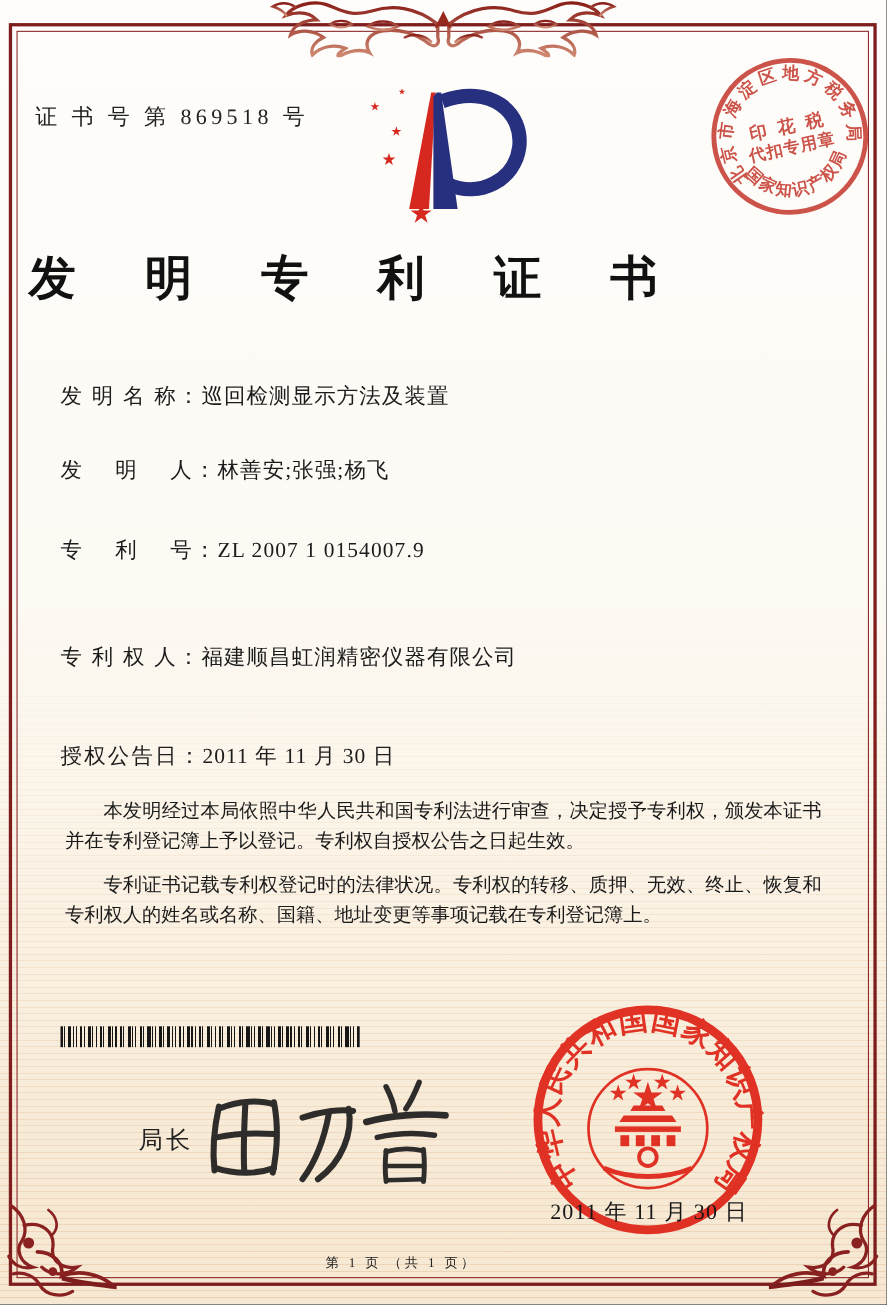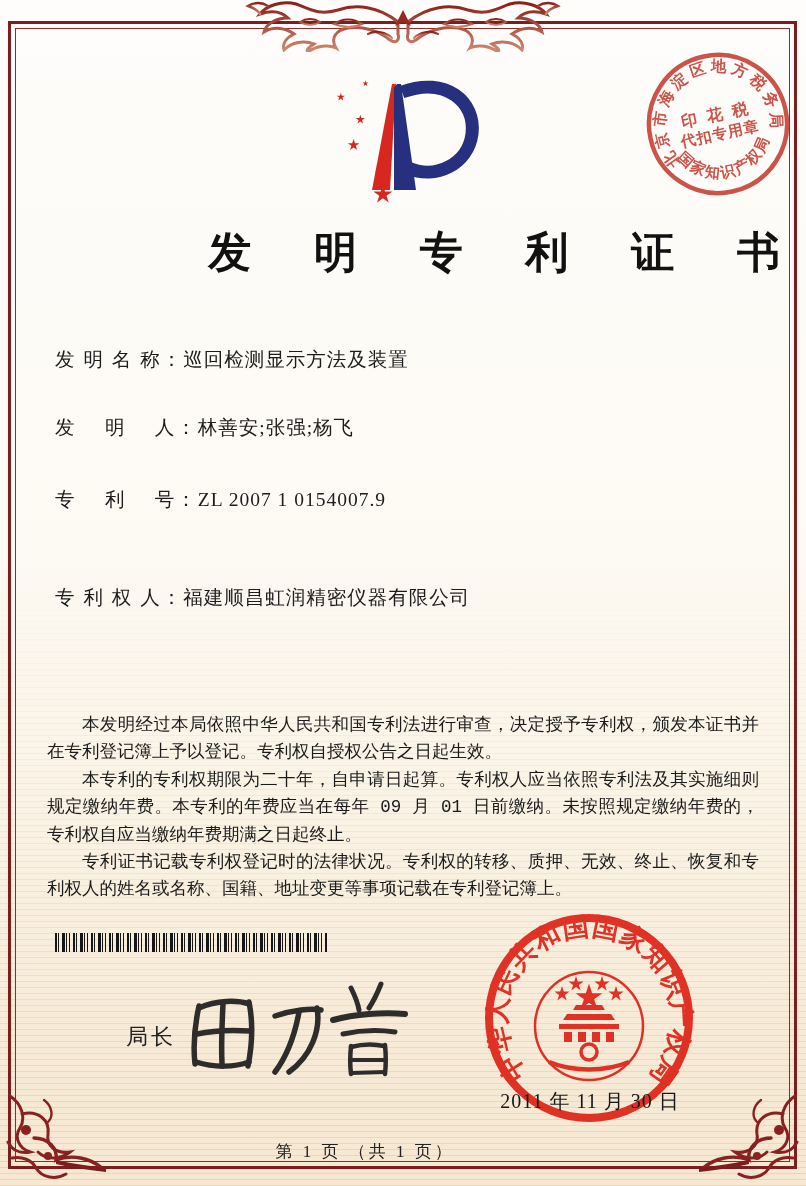--- a/index.html
+++ b/index.html
@@ -11,43 +11,43 @@
   
   .guilloche{
     position:absolute; inset:0; pointer-events:none;
     background:repeating-linear-gradient(0deg, rgba(205,130,70,0.20) 0 1px, rgba(0,0,0,0) 1px 6px);
     -webkit-mask-image:linear-gradient(180deg, rgba(0,0,0,0) 0 48%, rgba(0,0,0,.55) 70%, #000 100%);
     mask-image:linear-gradient(180deg, rgba(0,0,0,0) 0 48%, rgba(0,0,0,.55) 70%, #000 100%);
   }
   .frame-outer{position:absolute; left:8px; top:21px; right:9px; bottom:17px; border:3.5px solid #7d1d1d;}
   .frame-inner{position:absolute; left:15px; top:28px; right:16px; bottom:24px; border:1.5px solid #8d2b2b;}
   .cert-no{position:absolute; left:32px; top:93px; font-size:20px; letter-spacing:4px; color:#222;}
-  .title{position:absolute; left:0; top:224px; width:100%; text-align:right;
+  .title{position:absolute; left:0; top:224px; width:100%; text-align:left;
          font-size:43px; font-weight:bold; letter-spacing:26px; text-indent:26px; color:#111;}
   .field-row{position:absolute; left:55px; width:700px; font-size:19.5px; white-space:nowrap;}
   .flabel{letter-spacing:2px;}
   .fvalue{letter-spacing:1px;}
   .body-text{position:absolute; left:47px; top:712px; width:712px; font-size:17.5px;
              line-height:27.4px; text-align:justify; color:#1a1a1a;}
-  .body-text p{margin:0; text-indent:2em;font-family:Liberation Mono, monospace;}
+  .body-text p{margin:12px; text-indent:2em;}
   .barcode{position:absolute; left:55px; top:933px; width:272px; height:19px;
     background:repeating-linear-gradient(90deg,
       #161616 0 2px, rgba(0,0,0,0) 2px 3px,
       #161616 3px 4px, rgba(0,0,0,0) 4px 7px,
       #161616 7px 10px, rgba(0,0,0,0) 10px 11px,
       #161616 11px 12px, rgba(0,0,0,0) 12px 14px,
       #161616 14px 15px, rgba(0,0,0,0) 15px 18px);
   }
   .director{position:absolute; left:126px; top:1022px; font-size:22px; letter-spacing:3px; color:#222;
             font-family:"Liberation Sans","DejaVu Sans",sans-serif;text-align:right;}
   .sig-svg{position:absolute; left:165px; top:968px;}
   .seal-svg{position:absolute; left:464px; top:900px;}
   .seal-date{position:absolute; left:490px; top:1088px; width:200px; text-align:center;
              font-size:20px; letter-spacing:1px; color:#161616;}
-  .footer{position:absolute; left:0; top:1140px; width:730px; text-align:center; font-size:17px;
+  .footer{position:absolute; left:0; top:1140px; width:730px; text-align:center; font-size:12px;
           letter-spacing:3px; color:#222;}
   .stamp-svg{position:absolute; left:638px; top:38px;}
   .logo-svg{position:absolute; left:318px; top:68px;}
   .ornament-top{position:absolute; left:238px; top:0px;}
   .corner-bl{position:absolute; left:4px; top:1094px;}
   .corner-br{position:absolute; right:5px; top:1094px; transform:scaleX(-1);}
 </style>
 </head>
 <body>
 
@@ -93,20 +93,21 @@
       <path d="M18,20 C34,16 46,26 44,40 C42,52 52,60 66,58 C56,66 42,66 34,58"></path>
       <path d="M30,44 C44,44 54,54 52,66 C68,60 86,64 98,74" stroke-width="3.4"></path>
       <path d="M8,64 C18,62 28,66 32,74 C38,84 52,86 62,80"></path>
       <path d="M40,6 C48,12 50,22 44,28" stroke-width="2.4"></path>
     </g>
     <circle cx="22" cy="36" r="5" fill="#8a2121"></circle>
     <circle cx="44" cy="62" r="4" fill="#8a2121"></circle>
     <path d="M52,66 C70,70 86,72 102,74 L102,78 C86,76 68,74 52,70 Z" fill="#7d1d1d"></path>
   </svg>
 
+  <div class="cert-no">证 书 号 第 869518 号</div>
 
   <svg class="stamp-svg" width="160" height="170" viewBox="0 0 160 170">
     <g transform="translate(80,86) rotate(-12)" fill="#c8453a" opacity="0.92">
       <circle cx="0" cy="0" r="69" fill="none" stroke="#c8453a" stroke-width="4.5"></circle>
       <path id="stampTop" d="M -44 30 A 53 53 0 1 1 44 30" fill="none"></path>
       <path id="stampBot" d="M -47 25 A 53 53 0 0 0 47 25" fill="none"></path>
       <text font-size="15.5" letter-spacing="4.2" font-weight="bold" font-family="'Liberation Serif',serif">
         <textPath href="#stampTop">北京市海淀区地方税务局</textPath>
       </text>
       <text font-size="15" letter-spacing="1.5" font-weight="bold" font-family="'Liberation Serif',serif">
@@ -137,24 +138,26 @@
   </div>
   <div class="field-row" style="top:414px">
     <span class="flabel">发　 明　 人：</span><span class="fvalue">林善安;张强;杨飞</span>
   </div>
   <div class="field-row" style="top:486px">
     <span class="flabel">专　 利　 号：</span><span class="fvalue">ZL 2007 1 0154007.9</span>
   </div>
   <div class="field-row" style="top:584px">
     <span class="flabel">专 利 权 人：</span><span class="fvalue">福建顺昌虹润精密仪器有限公司</span>
   </div>
+  <div class="field-row" style="top:674px">
+    <span class="flabel">授权公告日：</span><span class="fvalue">2011 年 11 月 30 日</span>
+  </div>
 
   <div class="body-text">
     <p>本发明经过本局依照中华人民共和国专利法进行审查，决定授予专利权，颁发本证书并在专利登记簿上予以登记。专利权自授权公告之日起生效。</p>
-    <p>本专利的专利权期限为二十年，自申请日起算。专利权人应当依照专利法及其实施细则规定缴纳年费。本专利的年费应当在每年 09 月 01 日前缴纳。未按照规定缴纳年费的，专利权自应当缴纳年费期满之日起终止。</p>
     <p>专利证书记载专利权登记时的法律状况。专利权的转移、质押、无效、终止、恢复和专利权人的姓名或名称、国籍、地址变更等事项记载在专利登记簿上。</p>
   </div>
 
   <div class="barcode"></div>
 
   <div class="director">局长</div>
   <svg class="sig-svg" width="250" height="120" viewBox="0 0 250 120">
     <g fill="none" stroke="#1d1d1d" stroke-width="5.5" stroke-linecap="round" opacity="0.92">
 
       <path d="M34,38 C30,56 28,78 30,96"></path>

